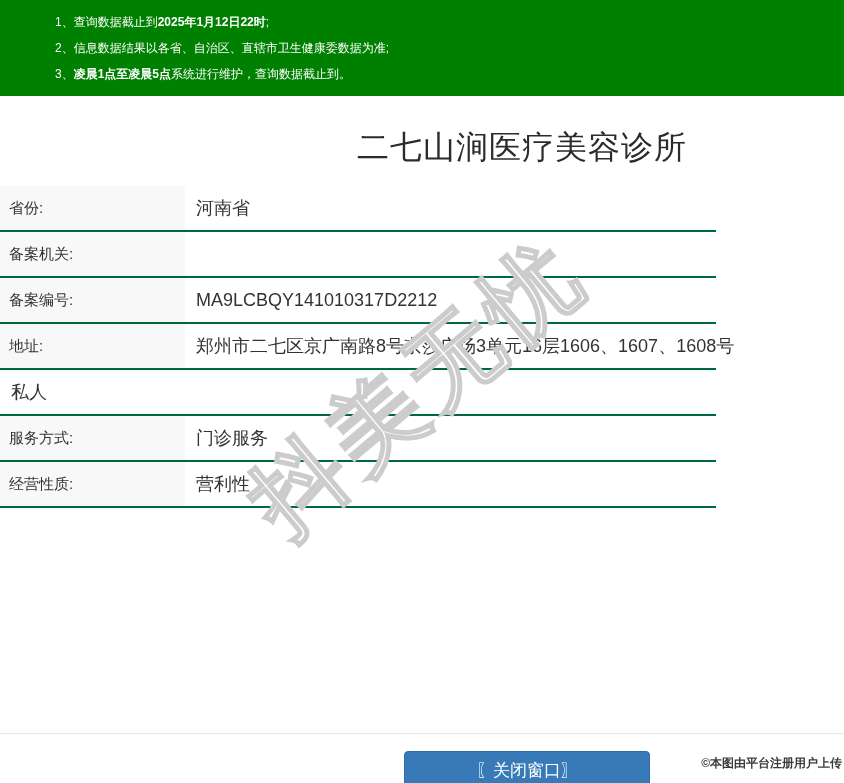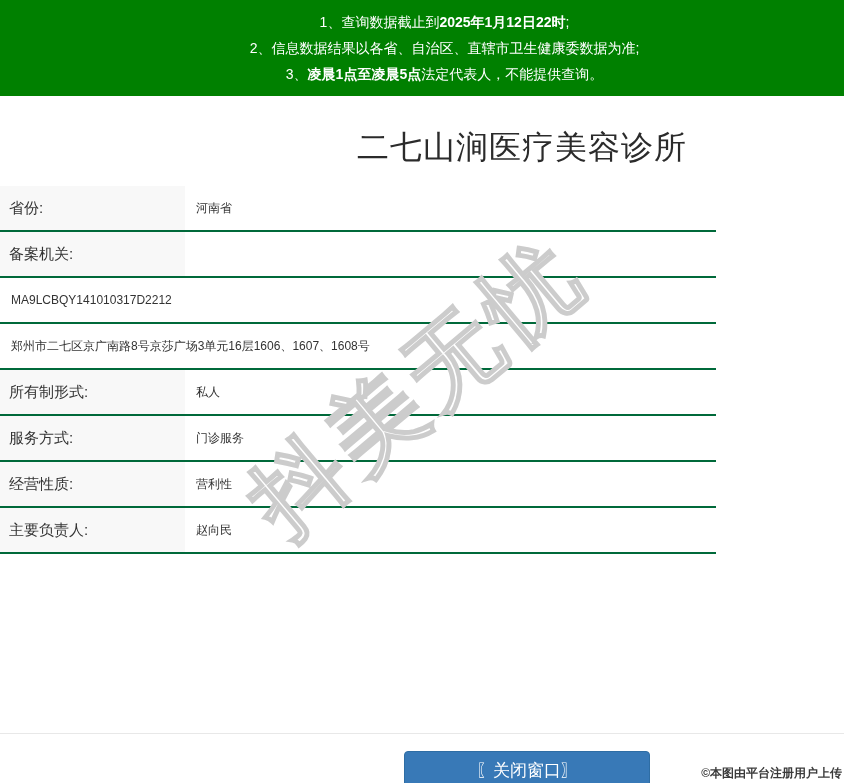--- a/index.html
+++ b/index.html
@@ -18,24 +18,23 @@
   
   .notice-bar {
     box-sizing: border-box;
     width: 844px;
     height: 96px;
     background: var(--header-green, #008000);
     color: #ffffff;
     padding: 9px 10px 0 55px;
   }
   .notice-line {
-    font-size: 14px;
+    font-size: 12px;
     line-height: 26px;
     white-space: nowrap;
-    text-align: center;
   }
   .notice-line .bold-seg { font-weight: 700; }
 
   
   .page-title {
     margin: 0;
     padding-top: 30px;
     height: 38px;
     text-align: center;
     transform: translateX(100px);
@@ -63,21 +62,21 @@
     background: var(--label-bg, #f8f8f8);
     color: var(--text-dark, #333333);
     font-size: 15px;
     display: flex;
     align-items: center;
     padding-left: 9px;
     flex-shrink: 0;
   }
   .record-value {
     color: var(--text-dark, #333333);
-    font-size: 12px;
+    font-size: 18px;
     display: flex;
     align-items: center;
     padding-left: 11px;
     white-space: nowrap;
   }
 
   
   .watermark-center {
     position: absolute;
     left: 418px;
@@ -115,74 +114,71 @@
     font-size: 17px;
     font-family: "Liberation Sans", "DejaVu Sans", sans-serif;
     text-align: center;
     line-height: 36px;
     cursor: pointer;
     z-index: 6;
   }
   .upload-note {
     position: absolute;
     right: 2px;
-    bottom: 1px;
+    bottom: 11px;
     font-size: 12px;
     font-weight: 700;
     color: #3a3a3a;
     text-shadow: 1px 0 0 #fff, -1px 0 0 #fff, 0 1px 0 #fff, 0 -1px 0 #fff;
     z-index: 7;
   }
 </style>
 </head>
 <body>
 
 <div class="notice-bar">
   <div class="notice-line">
     <span>1、查询数据截止到</span><span class="bold-seg">2025年1月12日22时</span><span>;</span>
   </div>
   <div class="notice-line">
     <span>2、信息数据结果以各省、自治区、直辖市卫生健康委数据为准</span><span class="bold-seg"></span><span>;</span>
   </div>
   <div class="notice-line">
-    <span>3、</span><span class="bold-seg">凌晨1点至凌晨5点</span><span>法定代表人，不能提供查询。</span>
+    <span>3、</span><span class="bold-seg">凌晨1点至凌晨5点</span><span>系统进行维护，查询数据截止到。</span>
   </div>
 </div>
 
 <h1 class="page-title">二七山涧医疗美容诊所</h1>
 
 <div class="record-table">
   <div class="record-row">
     <div class="record-label">省份:</div>
     <div class="record-value">河南省</div>
   </div>
   <div class="record-row">
     <div class="record-label">备案机关:</div>
   </div>
   <div class="record-row">
+    <div class="record-label">备案编号:</div>
     <div class="record-value">MA9LCBQY141010317D2212</div>
   </div>
   <div class="record-row">
+    <div class="record-label">地址:</div>
     <div class="record-value">郑州市二七区京广南路8号京莎广场3单元16层1606、1607、1608号</div>
   </div>
   <div class="record-row">
-    <div class="record-label">所有制形式:</div>
     <div class="record-value">私人</div>
   </div>
   <div class="record-row">
     <div class="record-label">服务方式:</div>
     <div class="record-value">门诊服务</div>
   </div>
   <div class="record-row">
     <div class="record-label">经营性质:</div>
     <div class="record-value">营利性</div>
   </div>
-  <div class="record-row">
-    <div class="record-label">主要负责人:</div>
-    <div class="record-value">赵向民</div>
-  </div>
 </div>
 
 <div class="watermark-center">抖美无忧</div>
 
 <div class="footer-divider"></div>
 <button class="close-button">〖关闭窗口〗</button>
 <div class="upload-note">©本图由平台注册用户上传</div>
 
 </body></html>

